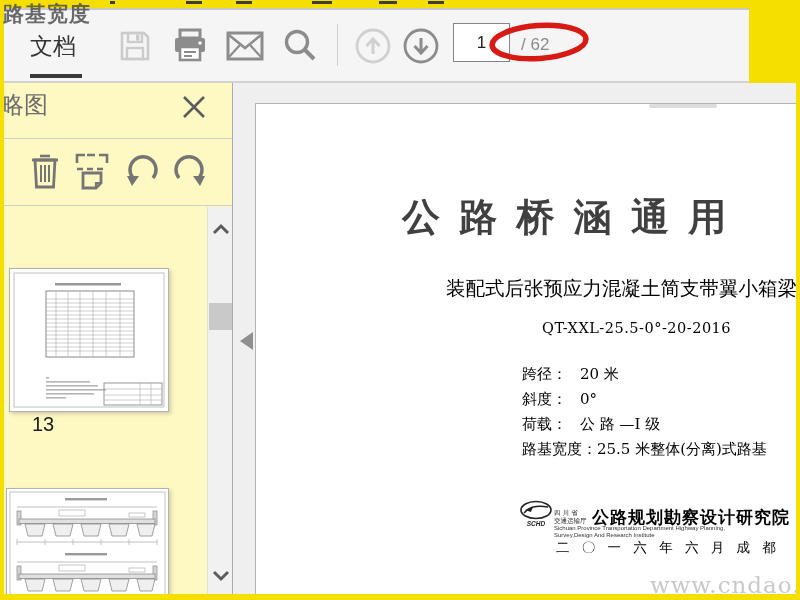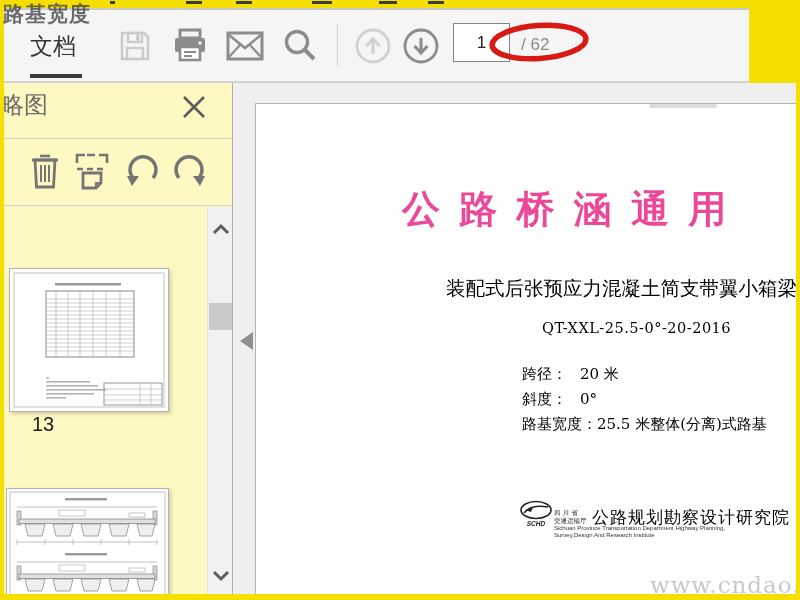--- a/index.html
+++ b/index.html
@@ -40,29 +40,29 @@
   .scrollbar { position:absolute; left:203px; top:124px; width:26px; height:387px; background:#f1f1f1; border-left:1px solid #e2e2e2; }
   .sb-up { position:absolute; left:0; top:12px; width:26px; height:20px; display:flex; align-items:center; justify-content:center; }
   .sb-thumbgrip { position:absolute; left:1px; top:96px; width:24px; height:27px; background:#c9c9c9; }
   .sb-down { position:absolute; left:0; bottom:8px; width:26px; height:20px; display:flex; align-items:center; justify-content:center; }
 
   .viewer { position:absolute; left:230px; top:75px; width:562px; height:511px; background:#efefef; overflow:hidden; }
   .collapse-tri { position:absolute; left:6px; top:249px; width:0; height:0; border-top:9px solid transparent; border-bottom:9px solid transparent; border-right:13px solid #8f8f8f; }
 
   .page { position:absolute; left:21px; top:20px; width:551px; height:495px; background:#fff; border:1px solid #b3b3b3; font-family:"DejaVu Serif","Liberation Serif",serif; color:#111; }
   .smudge { position:absolute; left:393px; top:0; width:68px; height:4px; background:#dcdcdc; border-radius:2px; }
-  .doc-title { position:absolute; left:146px; top:80px; font-size:38px; font-weight:bold; color:#ec4899; white-space:nowrap; word-spacing:6px; }
+  .doc-title { position:absolute; left:146px; top:88px; font-size:38px; font-weight:bold; color:#404040; white-space:nowrap; word-spacing:6px; }
   .doc-subtitle { position:absolute; left:190px; top:151px; font-size:19.5px; color:#000; white-space:nowrap;margin-top:20px; }
   .doc-code { position:absolute; left:286px; top:216px; font-size:14.5px; letter-spacing:.5px; color:#000; }
   .specs { position:absolute; left:266px; top:258px; font-size:15px; line-height:25px; color:#000; white-space:nowrap; }
   .spec-label { display:inline-block; min-width:58px; }
   .publisher { position:absolute; left:262px; top:396px; display:flex; align-items:center; }
   .logo-wrap { width:36px; text-align:center; }
   .dept-small { font-size:6.5px; line-height:7.5px; padding-top:3px; width:38px; color:#222; white-space:nowrap; }
-  .inst-cn { font-size:17px; font-weight:normal; padding-top:2px; white-space:nowrap; letter-spacing:1px; color:#000; }
+  .inst-cn { font-size:17px; font-weight:bold; padding-top:2px; white-space:nowrap; letter-spacing:1px; color:#000; }
   .inst-en { position:absolute; left:298px; top:421px; font-size:6px; line-height:6.5px; color:#333; white-space:nowrap; font-family:"Liberation Sans",sans-serif; }
   .date-city { position:absolute; left:300px; top:435px; font-size:13.5px; letter-spacing:4px; white-space:nowrap; color:#000; }
   .page-watermark { position:absolute; left:394px; top:468px; font-size:23px; letter-spacing:1px; color:#c9c9c9; white-space:nowrap; font-family:"DejaVu Serif",serif; }
 </style>
 </head>
 <body>
 
 <div class="artifact-dash" style="left:110px;width:5px;"></div>
 <div class="artifact-dash" style="left:186px;width:16px;"></div>
 <div class="artifact-dash" style="left:236px;width:16px;"></div>
@@ -297,20 +297,21 @@
     <div class="page">
       <div class="smudge"></div>
 
       <div class="doc-title">公 路 桥 涵 通 用</div>
       <div class="doc-subtitle">装配式后张预应力混凝土简支带翼小箱梁</div>
       <div class="doc-code">QT-XXL-25.5-0°-20-2016</div>
 
       <div class="specs">
         <div><span class="spec-label">跨径：</span><span>20 米</span></div>
         <div><span class="spec-label">斜度：</span><span>0°</span></div>
+        <div><span class="spec-label">荷载：</span><span>公 路 —Ⅰ 级</span></div>
         <div><span class="spec-label">路基宽度：</span><span>25.5 米整体(分离)式路基</span></div>
       </div>
 
       <div class="publisher">
         <div class="logo-wrap">
           <svg width="34" height="28" viewBox="0 0 34 28">
             <ellipse cx="17" cy="10" rx="15" ry="8.5" fill="none" stroke="#222" stroke-width="1.6"></ellipse>
             <path d="M5 13 Q12 4 29 7" fill="none" stroke="#222" stroke-width="1.4"></path>
             <path d="M6 10 L14 7 L12 12 Z" fill="#222"></path>
             <text x="17" y="26" text-anchor="middle" font-size="6.5" font-weight="bold" font-style="italic" fill="#222" font-family="Liberation Sans, sans-serif">SCHD</text>
@@ -319,17 +320,18 @@
         <div class="dept-small">
           <div>四 川 省</div>
           <div>交通运输厅</div>
         </div>
         <div class="inst-cn">公路规划勘察设计研究院</div>
       </div>
       <div class="inst-en">
         <div>Sichuan Province Transportation Department Highway Planning,</div>
         <div>Survey,Design And Research Institute</div>
       </div>
+      <div class="date-city">二 〇 一 六 年 六 月  成 都</div>
 
       <div class="page-watermark">www.cndao.com</div>
     </div>
   </div>
 </div>
 
 </body></html>

